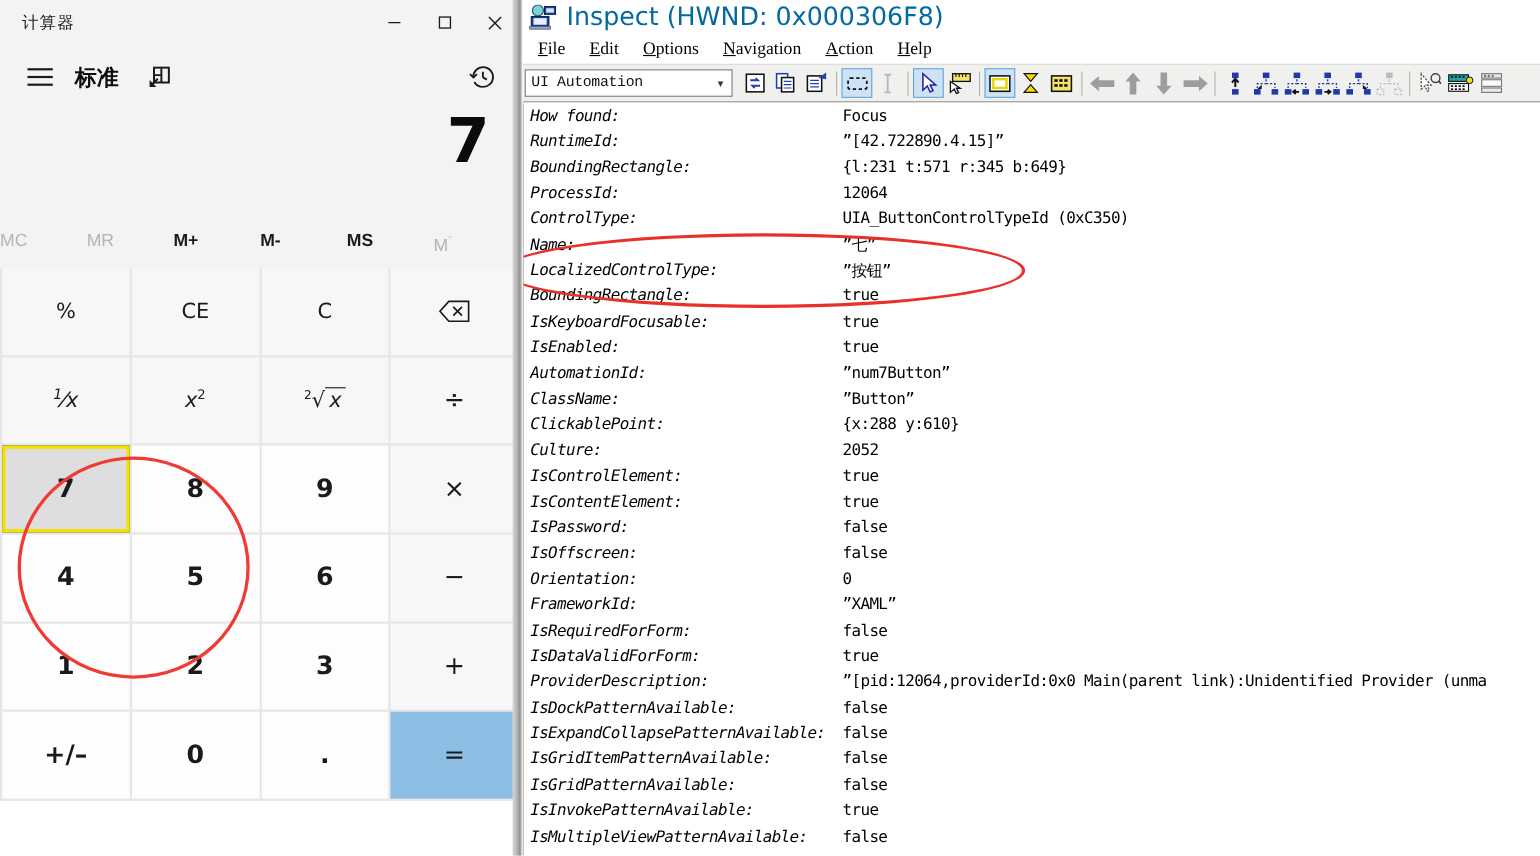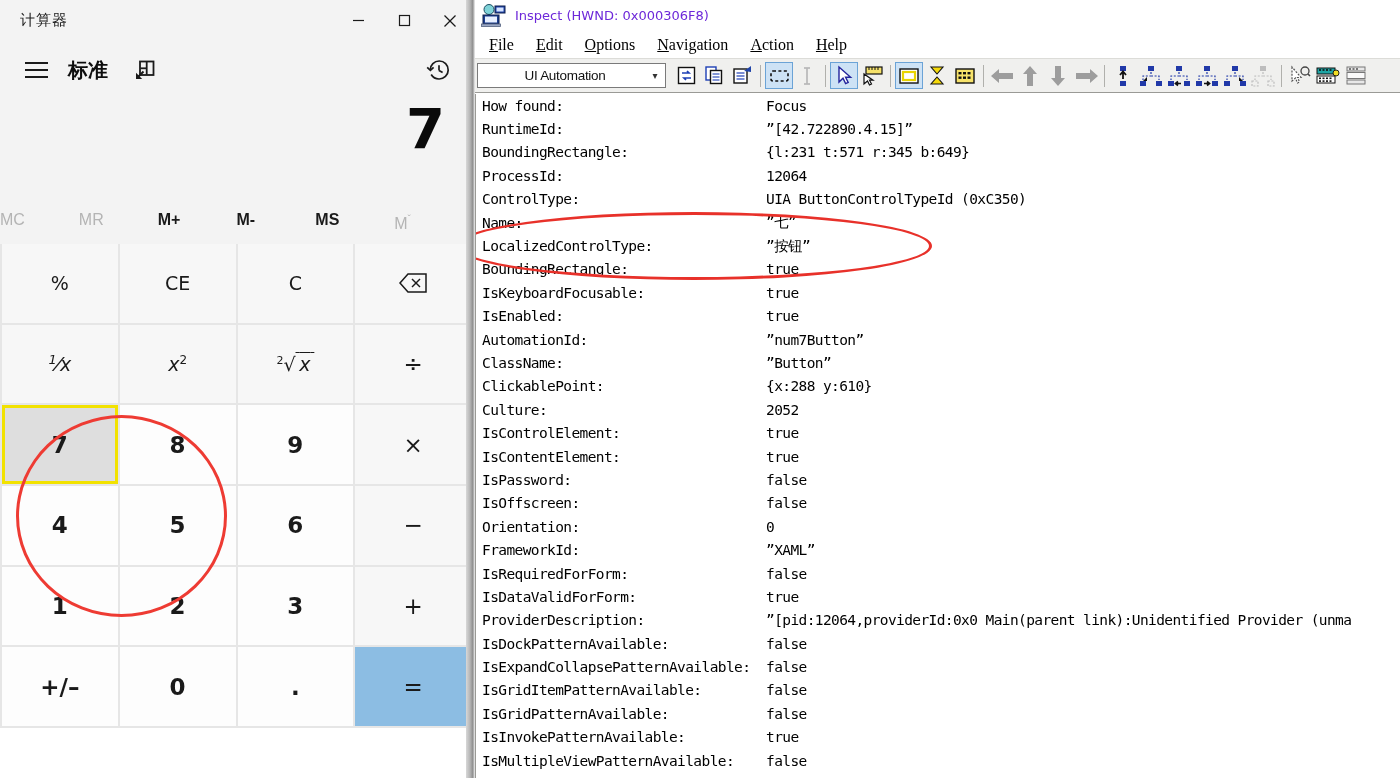--- a/index.html
+++ b/index.html
@@ -101,21 +101,21 @@
   #inspect{
     position:absolute;left:475px;top:0;width:925px;height:778px;
     background:#ffffff;overflow:hidden;
   }
   .insp-title{
     height:31px;display:flex;align-items:center;padding-left:6px;
     background:#ffffff;
   }
   .insp-title-icon{width:26px;height:24px;margin-right:8px;flex:none;}
   .insp-title-text{
-    font-size:13px;color:#6d28d9;
+    font-size:23px;color:#0369a1;
     font-family:"DejaVu Sans","Liberation Sans",sans-serif;
   }
   .menubar{
     height:27px;display:flex;align-items:center;padding-left:14px;gap:22px;
     background:#ffffff;
   }
   .menu-item{
     font-size:16px;color:#000;
     font-family:"Liberation Serif",serif;
   }
@@ -127,44 +127,43 @@
     border-top:1px solid #dcdcd8;
     border-bottom:1px solid #9a9a96;
     padding-left:2px;overflow:hidden;
   }
   .combo{
     width:180px;height:23px;background:#fff;border:1px solid #7a7a7a;
     display:flex;align-items:center;padding:0 2px 0 5px;margin-right:6px;flex:none;
   }
   .combo-text{
     font-size:13.5px;color:#111;flex:1;
-    font-family:Liberation Sans, sans-serif;
+    font-family:Liberation Mono, monospace;
     letter-spacing:-0.3px;
-    text-align:center;
   }
   .combo-arrow{width:16px;text-align:center;color:#333;font-size:10px;}
   .tsep{width:1px;height:22px;background:#b0b0ac;margin:0 4px;flex:none;}
   .tbtn{
     width:28px;height:27px;display:flex;align-items:center;justify-content:center;flex:none;
   }
   .tbtn.active{background:#cde2f5;border:1px solid #6ba3d6;box-sizing:border-box;}
 
   .props{
     position:absolute;left:0;top:94px;width:925px;height:684px;
     background:#fff;overflow:hidden;
     border-left:1px solid #9a9a96;
     box-sizing:border-box;
   }
   .prow{
     height:23.4px;display:flex;align-items:center;
     font-family:"DejaVu Sans Mono","Liberation Mono",monospace;
     font-size:14.5px;color:#000;white-space:nowrap;
     letter-spacing:-0.6px;
   }
-  .pkey{width:290px;flex:none;padding-left:6px;box-sizing:border-box;}
+  .pkey{width:290px;flex:none;padding-left:6px;box-sizing:border-box;font-style:italic;}
   .pval{flex:1;overflow:hidden;}
 
   .ellipse{
     position:absolute;left:-20px;top:118px;
     width:470px;height:62px;
     border:3.2px solid #e8312a;border-radius:50%;
     pointer-events:none;z-index:20;
   }
 
   

